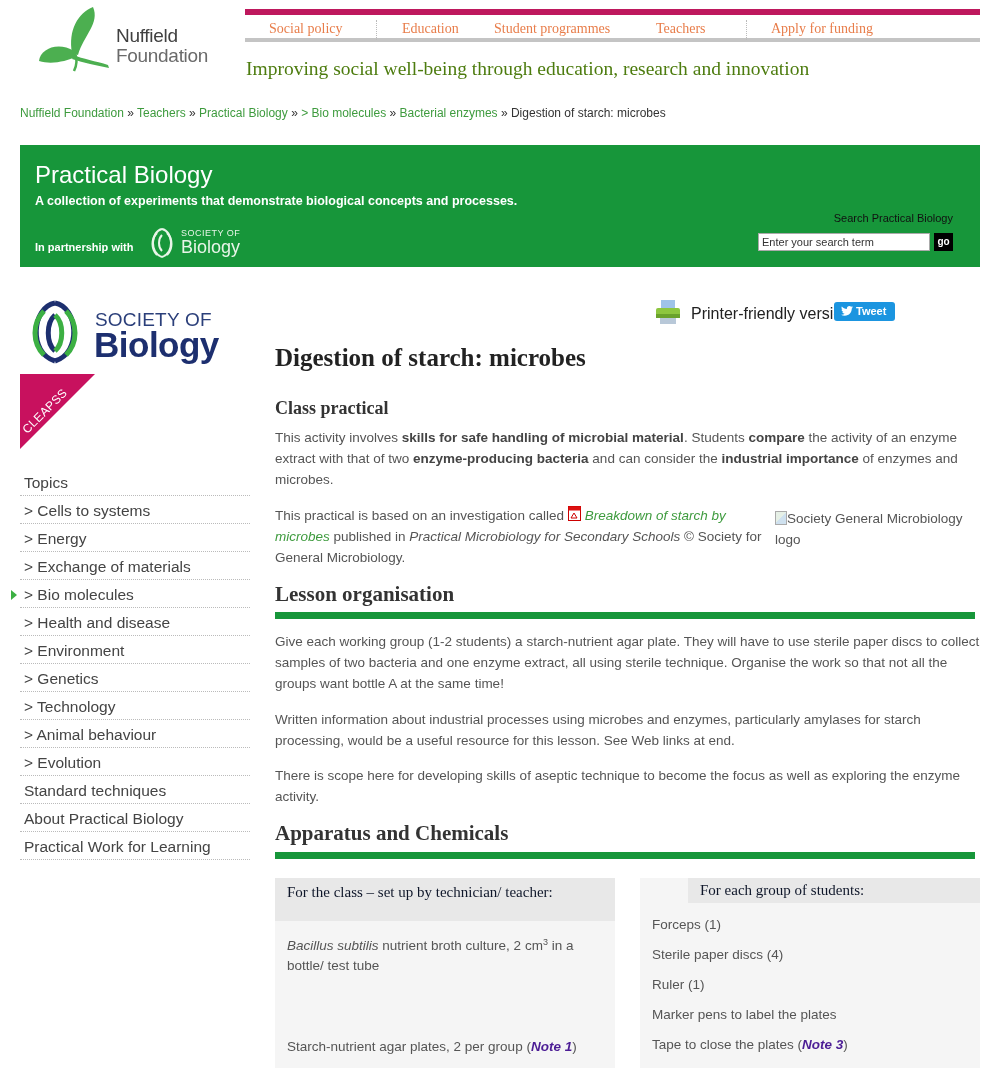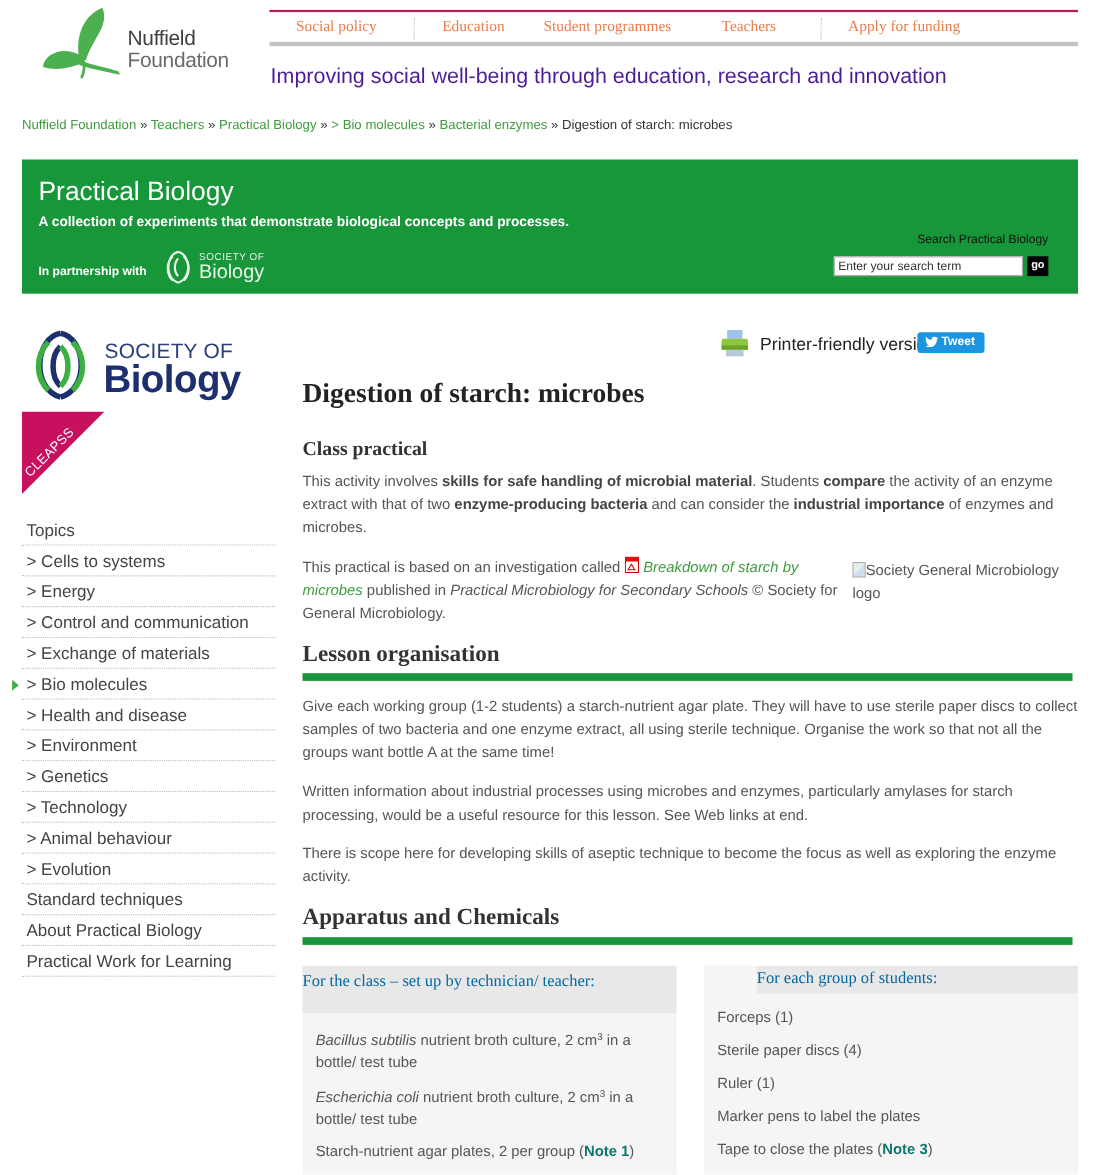--- a/index.html
+++ b/index.html
@@ -5,25 +5,25 @@
   * { box-sizing: border-box; margin: 0; padding: 0; }
   html, body { width: 1001px; height: 1068px; overflow: hidden; background: #ffffff; }
   body { font-family: "Liberation Sans", sans-serif; color: #444; position: relative; }
 
   
   .logo { position: absolute; left: 38px; top: 5px; width: 185px; height: 70px; }
   .logo svg { position: absolute; left: 0; top: 0; }
   .logo .nf1 { position: absolute; left: 78px; top: 20px; font-size: 19px; color: #404040; letter-spacing: -0.3px; }
   .logo .nf2 { position: absolute; left: 78px; top: 40px; font-size: 19px; color: #6a6a6a; letter-spacing: -0.3px; }
 
-  .topnav { position: absolute; left: 245px; top: 9px; width: 735px; height: 33px; border-top: 2px solid #be185d; border-bottom: 4px solid #c4c4c4; }
+  .topnav { position: absolute; left: 245px; top: 9px; width: 735px; height: 33px; border-top: 6px solid #be185d; border-bottom: 4px solid #c4c4c4; }
   .topnav .item { position: absolute; top: 6px; font-size: 14px; color: #e87d4a; font-family: "Liberation Serif", serif; }
   .topnav .sep { position: absolute; top: 5px; height: 20px; border-left: 1px dotted #bbb; }
 
-  .tagline { position: absolute; left: 246px; top: 58px; font-size: 19.5px; color: #4c1d95; font-family: Liberation Sans, sans-serif; }
+  .tagline { position: absolute; left: 246px; top: 58px; font-size: 19.5px; color: #4d7c0f; font-family: Liberation Serif, serif; }
 
   .breadcrumb { position: absolute; left: 20px; top: 106px; font-size: 12px; color: #333; white-space: nowrap; }
   .breadcrumb a { color: #3e9b3e; text-decoration: none; }
   .breadcrumb .sepc { color: #333; }
 
   
   .banner { position: absolute; left: 20px; top: 145px; width: 960px; height: 122px; background: #17963a; color: #fff; }
   .banner .title { position: absolute; left: 15px; top: 16px; font-size: 24px; }
   .banner .sub { position: absolute; left: 15px; top: 49px; font-size: 12.5px; font-weight: bold; }
   .banner .partner { position: absolute; left: 15px; top: 96px; font-size: 11px; font-weight: bold; }
@@ -61,23 +61,23 @@
   .para a { color: #3e9b3e; font-style: italic; text-decoration: none; }
   .pdf-icon { display: inline-block; width: 13px; height: 15px; vertical-align: -1px; margin-right: 4px; }
 
   .sgm-logo { position: absolute; left: 775px; top: 508px; width: 210px; font-size: 13.5px; line-height: 21px; color: #555; }
   .broken { display: inline-block; width: 12px; height: 14px; border: 1px solid #aaa; vertical-align: -2px; background: linear-gradient(135deg, #e6f0e6 50%, #cfe1ef 50%); }
 
   .section-h { position: absolute; left: 275px; font-size: 21px; color: #333; font-family: "Liberation Serif", serif; }
   .section-bar { position: absolute; left: 275px; width: 700px; height: 7px; background: #17963a; }
 
   .box { position: absolute; top: 878px; background: #f5f5f5; }
-  .box .bh { background: #e8e8e8; padding: 5px 12px 5px 0; font-size: 15px; line-height: 19px; color: #0369a1; font-family: "Liberation Serif", serif; }
+  .box .bh { background: #e8e8e8; padding: 5px 12px 5px 12px; font-size: 15px; line-height: 19px; color: #0f172a; font-family: "Liberation Serif", serif; }
   .box .bi { font-size: 13.5px; line-height: 20px; color: #555; padding: 0 12px; position: absolute; }
-  .box .bi b { color: #0f766e; }
+  .box .bi b { color: #4c1d95; font-style: italic; }
   .box sup { font-size: 9px; vertical-align: 5px; line-height: 0; }
 </style>
 </head>
 <body>
 
 <div class="logo">
   <svg width="80" height="72" viewBox="0 0 80 72">
     <path d="M55 2 C40 8 30 25 34 48 L40 50 C46 30 62 18 55 2 Z" fill="#4caf50"></path>
     <path d="M36 46 C20 36 2 44 1 56 C14 60 28 56 38 52 Z" fill="#4caf50"></path>
     <path d="M36 50 C44 54 58 56 70 60 L71 63 C58 60 46 58 34 54 Z" fill="#4caf50"></path>
@@ -154,21 +154,20 @@
   <svg width="75" height="75" viewBox="0 0 75 75">
     <polygon points="0,0 75,0 0,75" fill="#c8115e"></polygon>
   </svg>
   <span style="position:absolute;left:-4px;top:30px;transform:rotate(-45deg);color:#fff;font-size:12px;letter-spacing:0.3px;">CLEAPSS</span>
 </div>
 
 <div class="topics">
   <div class="row head">Topics</div>
   <div class="row"><span>&gt; Cells to systems</span></div>
   <div class="row"><span>&gt; Energy</span></div>
-  <div class="row"><span>&gt; Control and communication</span></div>
   <div class="row"><span>&gt; Exchange of materials</span></div>
   <div class="row"><span class="arrow"></span><span>&gt; Bio molecules</span></div>
   <div class="row"><span>&gt; Health and disease</span></div>
   <div class="row"><span>&gt; Environment</span></div>
   <div class="row"><span>&gt; Genetics</span></div>
   <div class="row"><span>&gt; Technology</span></div>
   <div class="row"><span>&gt; Animal behaviour</span></div>
   <div class="row"><span>&gt; Evolution</span></div>
   <div class="row"><span>Standard techniques</span></div>
   <div class="row"><span>About Practical Biology</span></div>
@@ -218,23 +217,20 @@
 <p class="para" style="top:765px; width:705px;">There is scope here for developing skills of aseptic technique to become the focus as well as exploring the enzyme activity.</p>
 
 <h2 class="section-h" style="top:821px;">Apparatus and Chemicals</h2>
 <div class="section-bar" style="top:852px;"></div>
 
 <div class="box" style="left:275px; width:340px; height:190px;">
   <div class="bh" style="height:43px;">For the class – set up by technician/ teacher:</div>
   <div class="bi" style="top:58px; width:330px;">
     <i>Bacillus subtilis</i><span> nutrient broth culture, 2 cm</span><sup>3</sup><span> in a bottle/ test tube</span>
   </div>
-  <div class="bi" style="top:110px; width:330px;">
-    <i>Escherichia coli</i><span> nutrient broth culture, 2 cm</span><sup>3</sup><span> in a bottle/ test tube</span>
-  </div>
   <div class="bi" style="top:159px; width:330px;">
     <span>Starch-nutrient agar plates, 2 per group (</span><b>Note 1</b><span>)</span>
   </div>
 </div>
 
 <div class="box" style="left:640px; width:340px; height:190px;">
   <div class="bh" style="height:25px; padding-top:3px;margin-left:48px;">For each group of students:</div>
   <div class="bi" style="top:37px;">Forceps (1)</div>
   <div class="bi" style="top:67px;">Sterile paper discs (4)</div>
   <div class="bi" style="top:97px;">Ruler (1)</div>

